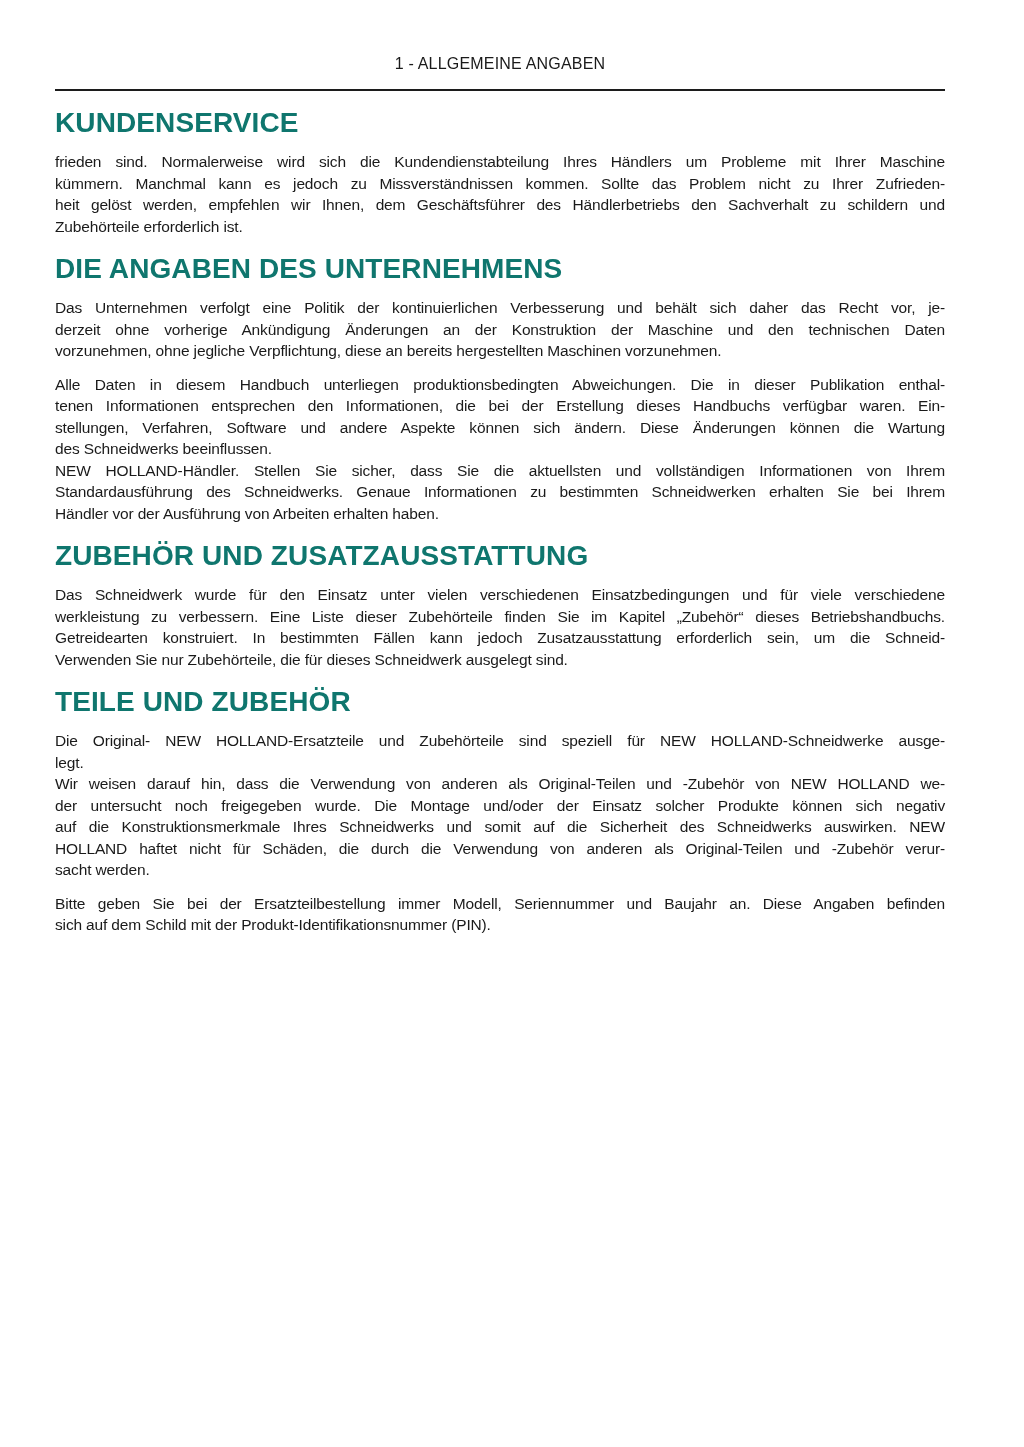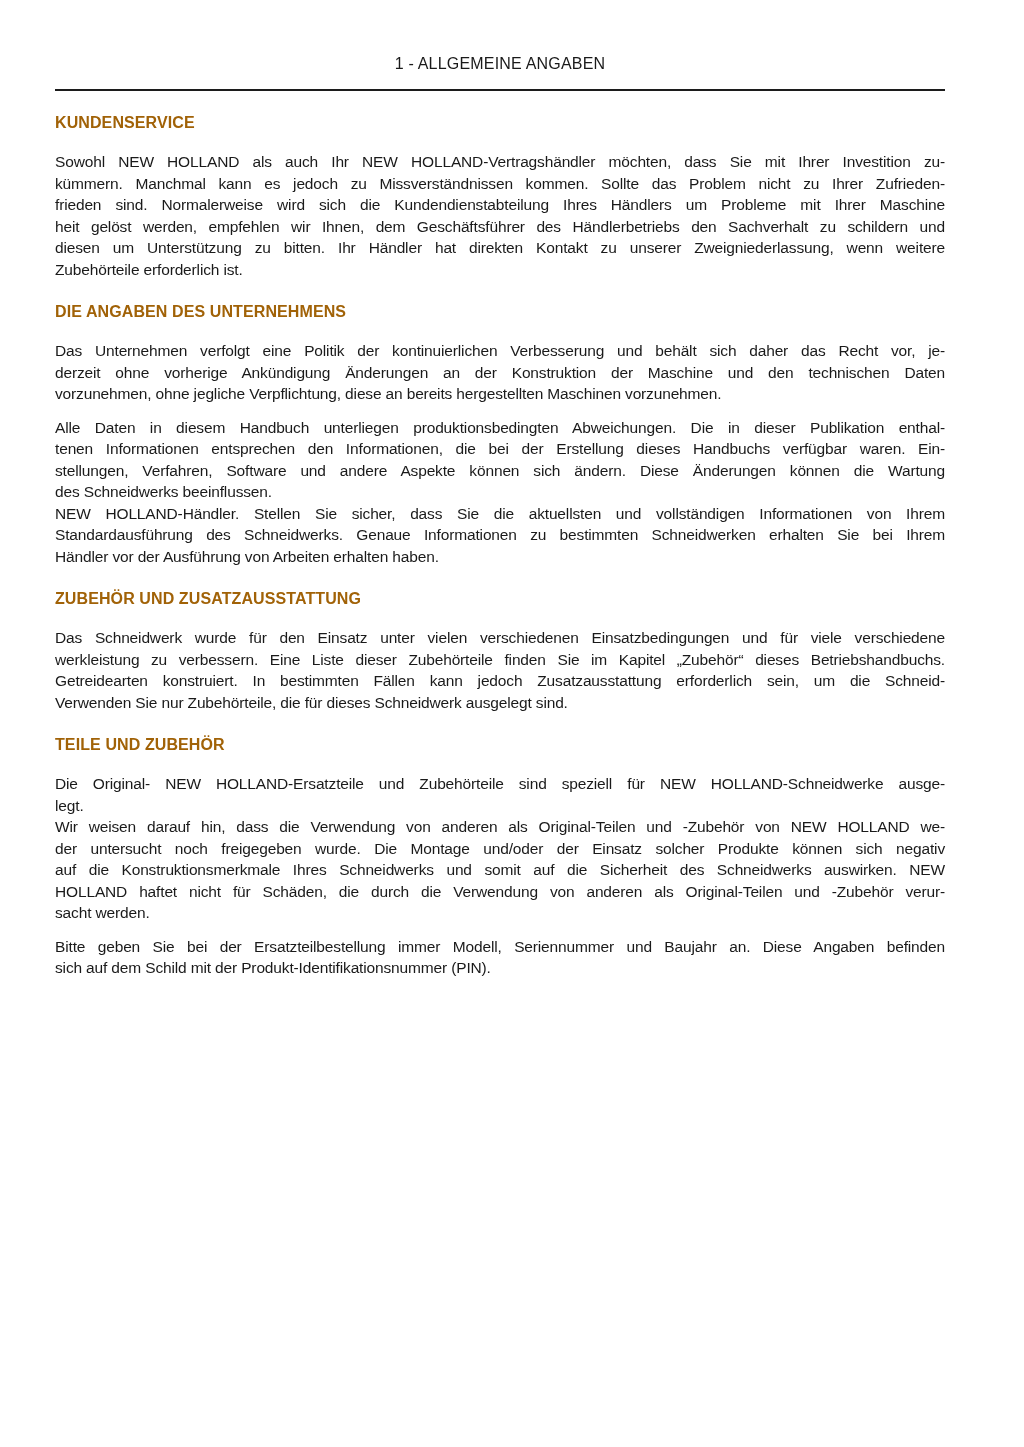--- a/index.html
+++ b/index.html
@@ -31,24 +31,24 @@
     letter-spacing: 0.2px;
     color: #1a1a1a;
   }
   .rule-top {
     margin-top: 16px;
     height: 2px;
     background: #1c1c1c;
   }
   h2.section-heading {
     margin: 20px 0 16px 0;
-    font-size: 16px;
+    font-size: 28px;
     line-height: 24px;
     font-weight: bold;
-    color: #a16207;
+    color: #0f766e;
     letter-spacing: 0.1px;
   }
   .para {
     margin: 12px 0 0 0;
     font-size: 15.5px;
     line-height: 21.5px;
     letter-spacing: -0.15px;
   }
   .para.nogap {
     margin-top: 0;
@@ -82,25 +82,23 @@
 
 <div class="page">
   <div class="content">
 
     <div class="header-title">1 - ALLGEMEINE ANGABEN</div>
     <div class="rule-top"></div>
 
     <section>
       <h2 class="section-heading">KUNDENSERVICE</h2>
       <div class="para">
-          <div class="line">Sowohl NEW HOLLAND als auch Ihr NEW HOLLAND-Vertragshändler möchten, dass Sie mit Ihrer Investition zu-</div>
+          <div class="line">frieden sind. Normalerweise wird sich die Kundendienstabteilung Ihres Händlers um Probleme mit Ihrer Maschine</div>
           <div class="line">kümmern. Manchmal kann es jedoch zu Missverständnissen kommen. Sollte das Problem nicht zu Ihrer Zufrieden-</div>
-          <div class="line">frieden sind. Normalerweise wird sich die Kundendienstabteilung Ihres Händlers um Probleme mit Ihrer Maschine</div>
           <div class="line">heit gelöst werden, empfehlen wir Ihnen, dem Geschäftsführer des Händlerbetriebs den Sachverhalt zu schildern und</div>
-          <div class="line">diesen um Unterstützung zu bitten. Ihr Händler hat direkten Kontakt zu unserer Zweigniederlassung, wenn weitere</div>
           <div class="line last">Zubehörteile erforderlich ist.</div>
         </div>
     </section>
 
     <section>
       <h2 class="section-heading">DIE ANGABEN DES UNTERNEHMENS</h2>
       <div class="para">
           <div class="line">Das Unternehmen verfolgt eine Politik der kontinuierlichen Verbesserung und behält sich daher das Recht vor, je-</div>
           <div class="line">derzeit ohne vorherige Ankündigung Änderungen an der Konstruktion der Maschine und den technischen Daten</div>
           <div class="line last">vorzunehmen, ohne jegliche Verpflichtung, diese an bereits hergestellten Maschinen vorzunehmen.</div>

